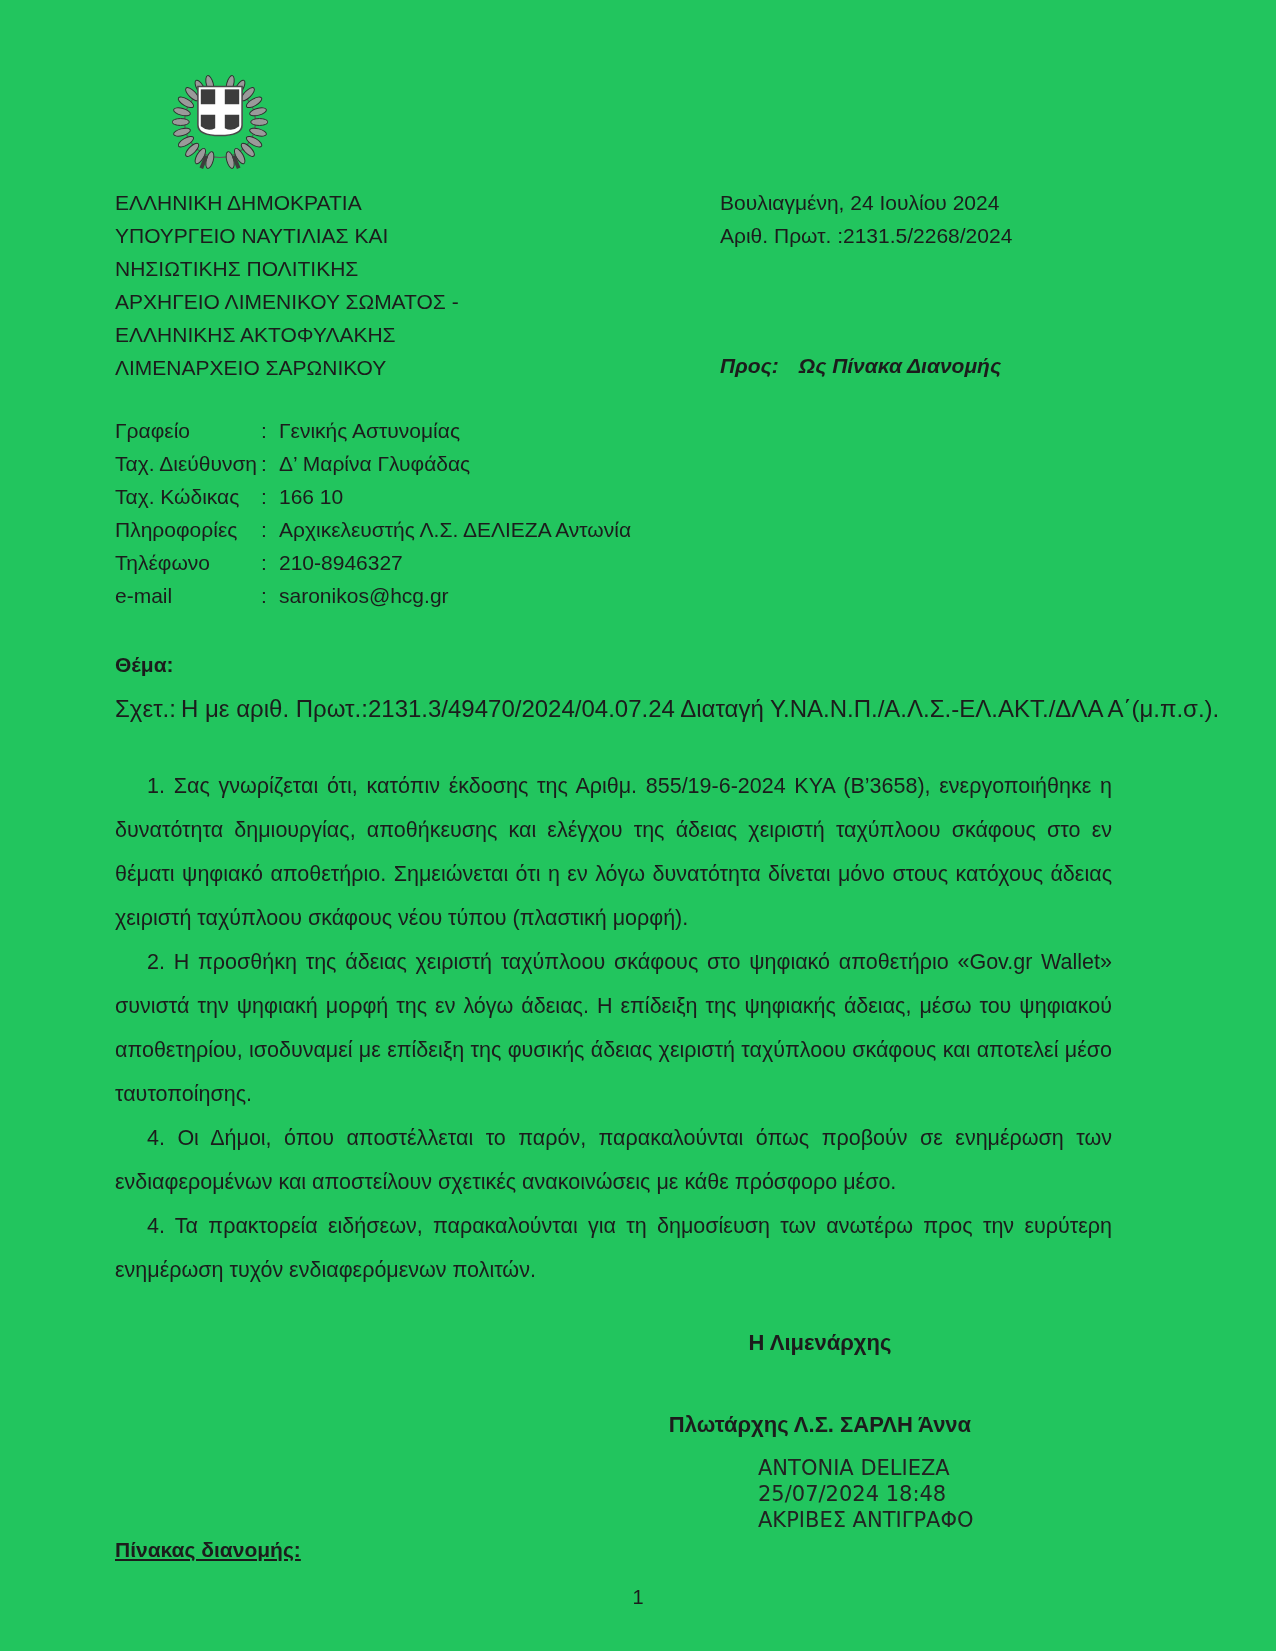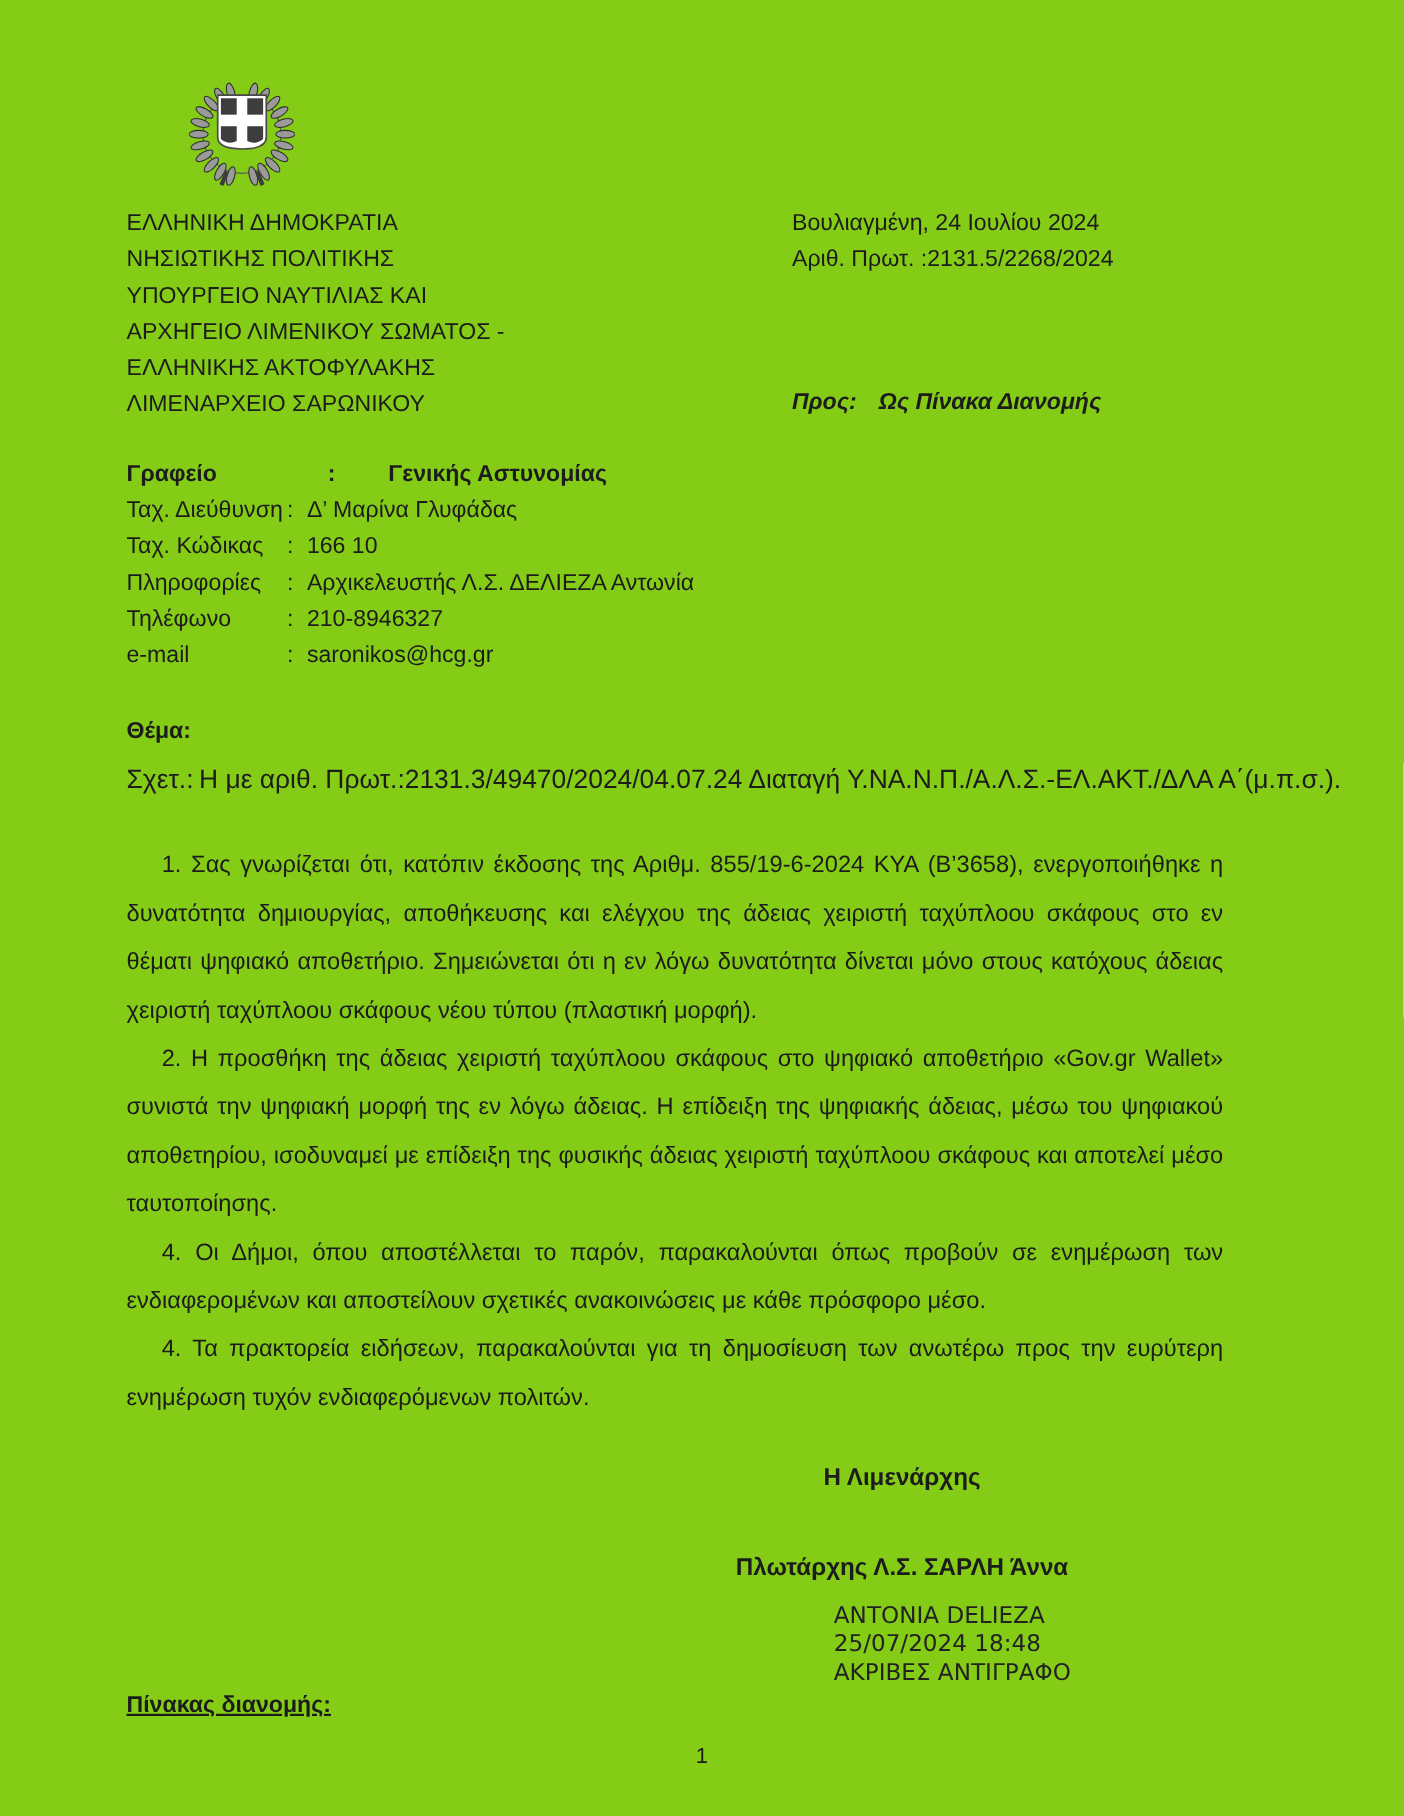--- a/index.html
+++ b/index.html
@@ -1,33 +1,33 @@
 <!DOCTYPE html>
 <html><head>
 <meta charset="utf-8">
 <style>
   html,body { margin:0; padding:0; background:#e8e8e8; }
   .page {
     position:relative; width:1276px; height:1651px; margin:0 auto;
-    background:#84cc16; color:#1c1c1c;
+    background:#22c55e; color:#1c1c1c;
     font-family:"Liberation Sans", sans-serif;
     overflow:hidden;
   }
   .abs { position:absolute; }
   
   .org-block { left:115px; top:186px; width:520px; font-size:21px; line-height:33px; }
   .meta-block { left:720px; top:186px; width:460px; font-size:21px; line-height:33px; }
   .to-row { left:720px; top:354px; font-size:21px; font-weight:bold; display:flex; gap:20px; white-space:nowrap;font-style:italic; }
   
   .contact { left:115px; top:414px; width:620px; font-size:21px; }
   .contact-row { display:flex; height:33px; align-items:center; white-space:nowrap; }
   .contact-label { width:146px; flex:0 0 146px; }
   .contact-colon { width:12px; }
   .contact-value { margin-left:6px; }
-  .contact-row.bold { font-weight:bold;gap:37px; }
+  .contact-row.bold { font-weight:normal; }
   
   .subject-row { left:115px; top:653px; width:1060px; display:flex; font-weight:bold; font-size:21px; white-space:nowrap; }
   .ref-row { left:115px; top:695px; width:1060px; display:flex; font-size:24px; white-space:nowrap; }
   .hang-label { width:66px; flex:0 0 66px; }
   
   .body-block { left:115px; top:764px; width:997px; font-size:21.5px; line-height:44px; text-align:justify; }
   .body-block p { margin:0; text-indent:32px; }
   
   .sig-title { left:600px; top:1330px; width:440px; text-align:center; font-weight:bold; font-size:22px; }
   .sig-name  { left:600px; top:1412px; width:440px; text-align:center; font-weight:bold; font-size:22px; }
@@ -77,22 +77,22 @@
       <path d="M27,17 h46 v40 q0,11 -23,11 q-23,0 -23,-11 z" fill="#ffffff" stroke="#4a4a4a" stroke-width="1.6"></path>
       <rect x="30" y="20" width="15" height="15.5" fill="#3d3d3d"></rect>
       <rect x="55" y="20" width="15" height="15.5" fill="#3d3d3d"></rect>
       <path d="M30,46.5 h15 v14 q-8,4 -15,-2 z" fill="#3d3d3d"></path>
       <path d="M55,46.5 h15 v12 q-7,6 -15,2 z" fill="#3d3d3d"></path>
     </g>
   </svg>
 
   <div class="abs org-block">
     <div>ΕΛΛΗΝΙΚΗ ΔΗΜΟΚΡΑΤΙΑ</div>
+    <div>ΥΠΟΥΡΓΕΙΟ ΝΑΥΤΙΛΙΑΣ ΚΑΙ</div>
     <div>ΝΗΣΙΩΤΙΚΗΣ ΠΟΛΙΤΙΚΗΣ</div>
-    <div>ΥΠΟΥΡΓΕΙΟ ΝΑΥΤΙΛΙΑΣ ΚΑΙ</div>
     <div>ΑΡΧΗΓΕΙΟ ΛΙΜΕΝΙΚΟΥ ΣΩΜΑΤΟΣ -</div>
     <div>ΕΛΛΗΝΙΚΗΣ ΑΚΤΟΦΥΛΑΚΗΣ</div>
     <div>ΛΙΜΕΝΑΡΧΕΙΟ ΣΑΡΩΝΙΚΟΥ</div>
   </div>
 
   <div class="abs meta-block">
     <div>Βουλιαγμένη, 24 Ιουλίου 2024</div>
     <div>Αριθ. Πρωτ. :2131.5/2268/2024</div>
   </div>
 

